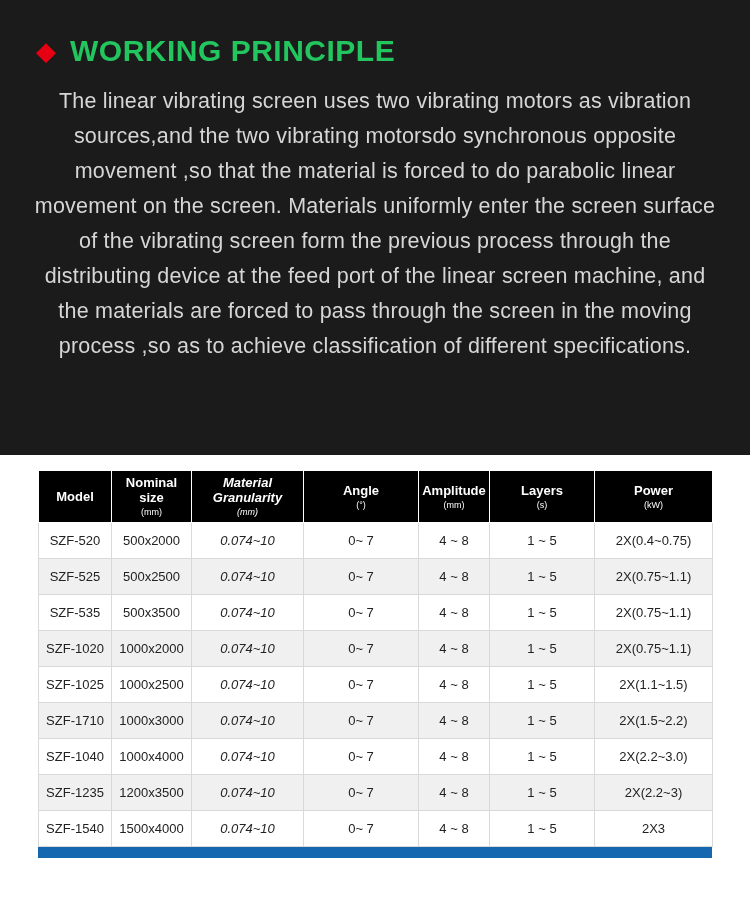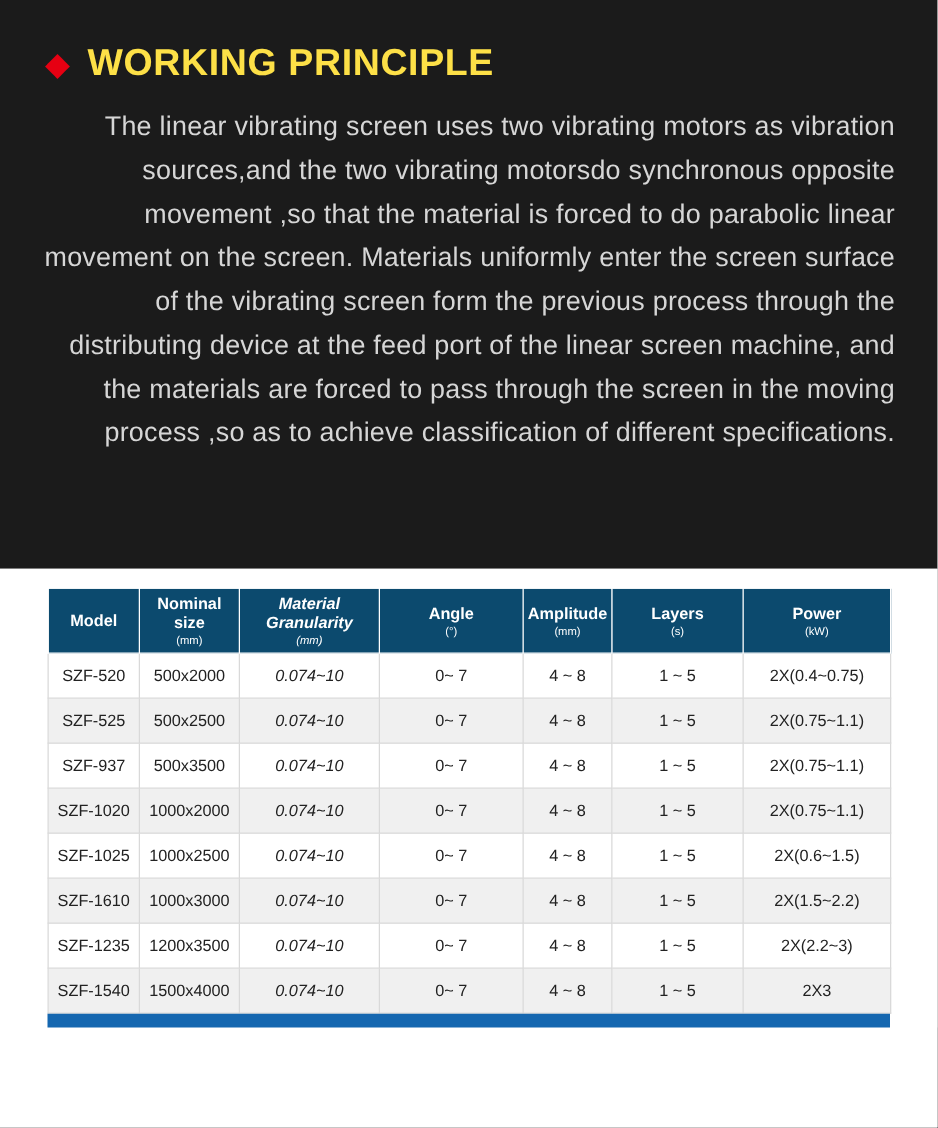--- a/index.html
+++ b/index.html
@@ -19,46 +19,46 @@
     margin-bottom: 16px;
   }
   .diamond {
     color: #e60012;
     font-size: 26px;
     line-height: 1;
     margin-right: 14px;
     margin-left: 2px;
   }
   .title {
-    color: #fde047;
+    color: #22c55e;
     font-size: 30px;
     font-weight: bold;
     letter-spacing: 0.5px;
   }
   .description {
     color: #d6d6d6;
     font-size: 21.5px;
     line-height: 35px;
-    text-align: right;
+    text-align: center;
     letter-spacing: 0.2px;
   }
 
   
   .table-section {
     width: 750px;
     padding: 15px 38px 0 38px;
     background: #ffffff;
   }
   table {
     width: 674px;
     border-collapse: collapse;
     table-layout: fixed;
   }
   thead th {
-    background: #0c4a6e;
+    background: #000000;
     color: #ffffff;
     font-weight: bold;
     height: 52px;
     vertical-align: middle;
     text-align: center;
     border: 1px solid #ffffff;
     padding: 2px;
   }
   .col-label { font-size: 13px; line-height: 15px; }
   .col-unit  { font-size: 9px; font-weight: normal; line-height: 11px; margin-top: 2px; }
@@ -147,21 +147,21 @@
         <tr>
           <td>SZF-525</td>
           <td>500x2500</td>
           <td>0.074~10</td>
           <td>0~ 7</td>
           <td>4 ~ 8</td>
           <td>1 ~ 5</td>
           <td>2X(0.75~1.1)</td>
         </tr>
         <tr>
-          <td>SZF-937</td>
+          <td>SZF-535</td>
           <td>500x3500</td>
           <td>0.074~10</td>
           <td>0~ 7</td>
           <td>4 ~ 8</td>
           <td>1 ~ 5</td>
           <td>2X(0.75~1.1)</td>
         </tr>
         <tr>
           <td>SZF-1020</td>
           <td>1000x2000</td>
@@ -171,30 +171,39 @@
           <td>1 ~ 5</td>
           <td>2X(0.75~1.1)</td>
         </tr>
         <tr>
           <td>SZF-1025</td>
           <td>1000x2500</td>
           <td>0.074~10</td>
           <td>0~ 7</td>
           <td>4 ~ 8</td>
           <td>1 ~ 5</td>
-          <td>2X(0.6~1.5)</td>
-        </tr>
-        <tr>
-          <td>SZF-1610</td>
+          <td>2X(1.1~1.5)</td>
+        </tr>
+        <tr>
+          <td>SZF-1710</td>
           <td>1000x3000</td>
           <td>0.074~10</td>
           <td>0~ 7</td>
           <td>4 ~ 8</td>
           <td>1 ~ 5</td>
           <td>2X(1.5~2.2)</td>
+        </tr>
+        <tr>
+          <td>SZF-1040</td>
+          <td>1000x4000</td>
+          <td>0.074~10</td>
+          <td>0~ 7</td>
+          <td>4 ~ 8</td>
+          <td>1 ~ 5</td>
+          <td>2X(2.2~3.0)</td>
         </tr>
         <tr>
           <td>SZF-1235</td>
           <td>1200x3500</td>
           <td>0.074~10</td>
           <td>0~ 7</td>
           <td>4 ~ 8</td>
           <td>1 ~ 5</td>
           <td>2X(2.2~3)</td>
         </tr>

